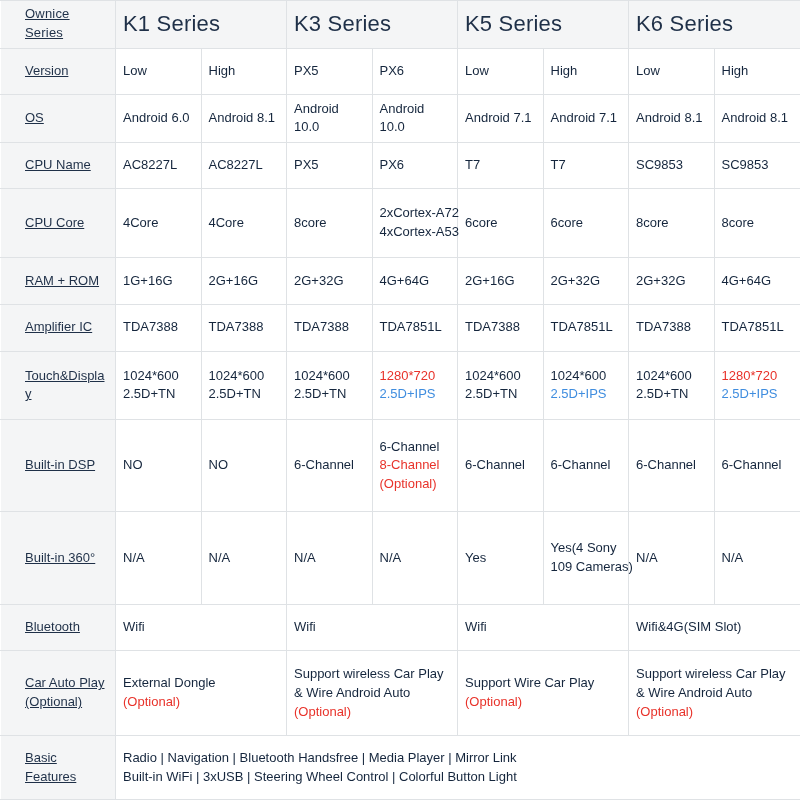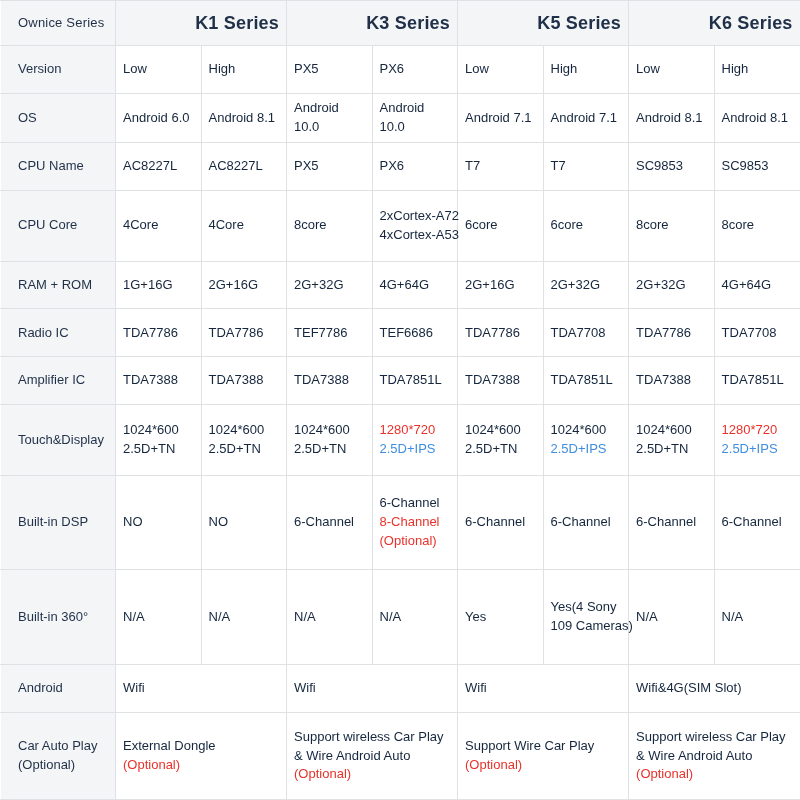--- a/index.html
+++ b/index.html
@@ -30,28 +30,29 @@
     background: #ffffff;
     word-break: break-word;
   }
   
   #spec-table td.rowlabel {
     background: #f4f5f6;
     color: #1f3048;
     font-size: 13px;
     width: 115px;
     border-left: 1px solid #ffffff;
-    padding-left: 17px;
+    padding-left: 24px;
+    text-decoration: underline;
   }
   
   #spec-table tr.header-row td {
     background: #f4f5f6;
-    text-align: right;
-    font-size: 18px;
-    font-weight: bold;
+    text-align: left;
+    font-size: 22px;
+    font-weight: normal;
     color: #1f3048;
     letter-spacing: .2px;
   }
   #spec-table tr.header-row td.rowlabel {
     text-align: left;
     font-size: 13px;
     font-weight: normal;
   }
   .blue { color: #3f8ddf; }
   .red  { color: #e8322a; }
@@ -154,31 +155,20 @@
       <td>1G+16G</td>
       <td class="blue">2G+16G</td>
       <td>2G+32G</td>
       <td class="blue">4G+64G</td>
       <td>2G+16G</td>
       <td class="blue">2G+32G</td>
       <td>2G+32G</td>
       <td class="blue">4G+64G</td>
     </tr>
 
-    <tr style="height:38px">
-      <td class="rowlabel">Radio IC</td>
-      <td>TDA7786</td>
-      <td>TDA7786</td>
-      <td>TEF7786</td>
-      <td>TEF6686</td>
-      <td>TDA7786</td>
-      <td class="blue">TDA7708</td>
-      <td>TDA7786</td>
-      <td class="blue">TDA7708</td>
-    </tr>
 
     <tr style="height:38px">
       <td class="rowlabel">Amplifier IC</td>
       <td>TDA7388</td>
       <td>TDA7388</td>
       <td>TDA7388</td>
       <td>TDA7851L</td>
       <td>TDA7388</td>
       <td class="blue">TDA7851L</td>
       <td>TDA7388</td>
@@ -274,21 +264,21 @@
         </td>
       <td>
           <span class="cell-line">N/A</span>
         </td>
       <td>
           <span class="cell-line">N/A</span>
         </td>
     </tr>
 
     <tr style="height:38px">
-      <td class="rowlabel">Android</td>
+      <td class="rowlabel">Bluetooth</td>
       <td colspan="2">Wifi</td>
       <td colspan="2">Wifi</td>
       <td colspan="2">Wifi</td>
       <td colspan="2" class="red">Wifi&amp;4G(SIM Slot)</td>
     </tr>
 
 
 
     <tr style="height:69px">
       <td class="rowlabel center">
@@ -308,15 +298,22 @@
           <span class="cell-line">Support Wire Car Play</span>
           <span class="cell-line red">(Optional)</span>
         </td>
       <td colspan="2">
           <span class="cell-line">Support wireless Car Play</span>
           <span class="cell-line">&amp; Wire Android Auto</span>
           <span class="cell-line red">(Optional)</span>
         </td>
     </tr>
 
+    <tr style="height:52px">
+      <td class="rowlabel">Basic Features</td>
+      <td colspan="8">
+        <span class="feat-line">Radio | Navigation | Bluetooth Handsfree | Media Player | Mirror Link</span>
+        <span class="feat-line">Built-in WiFi | 3xUSB | Steering Wheel Control | Colorful Button Light</span>
+      </td>
+    </tr>
 
   </tbody>
 </table>
 
 </body></html>

